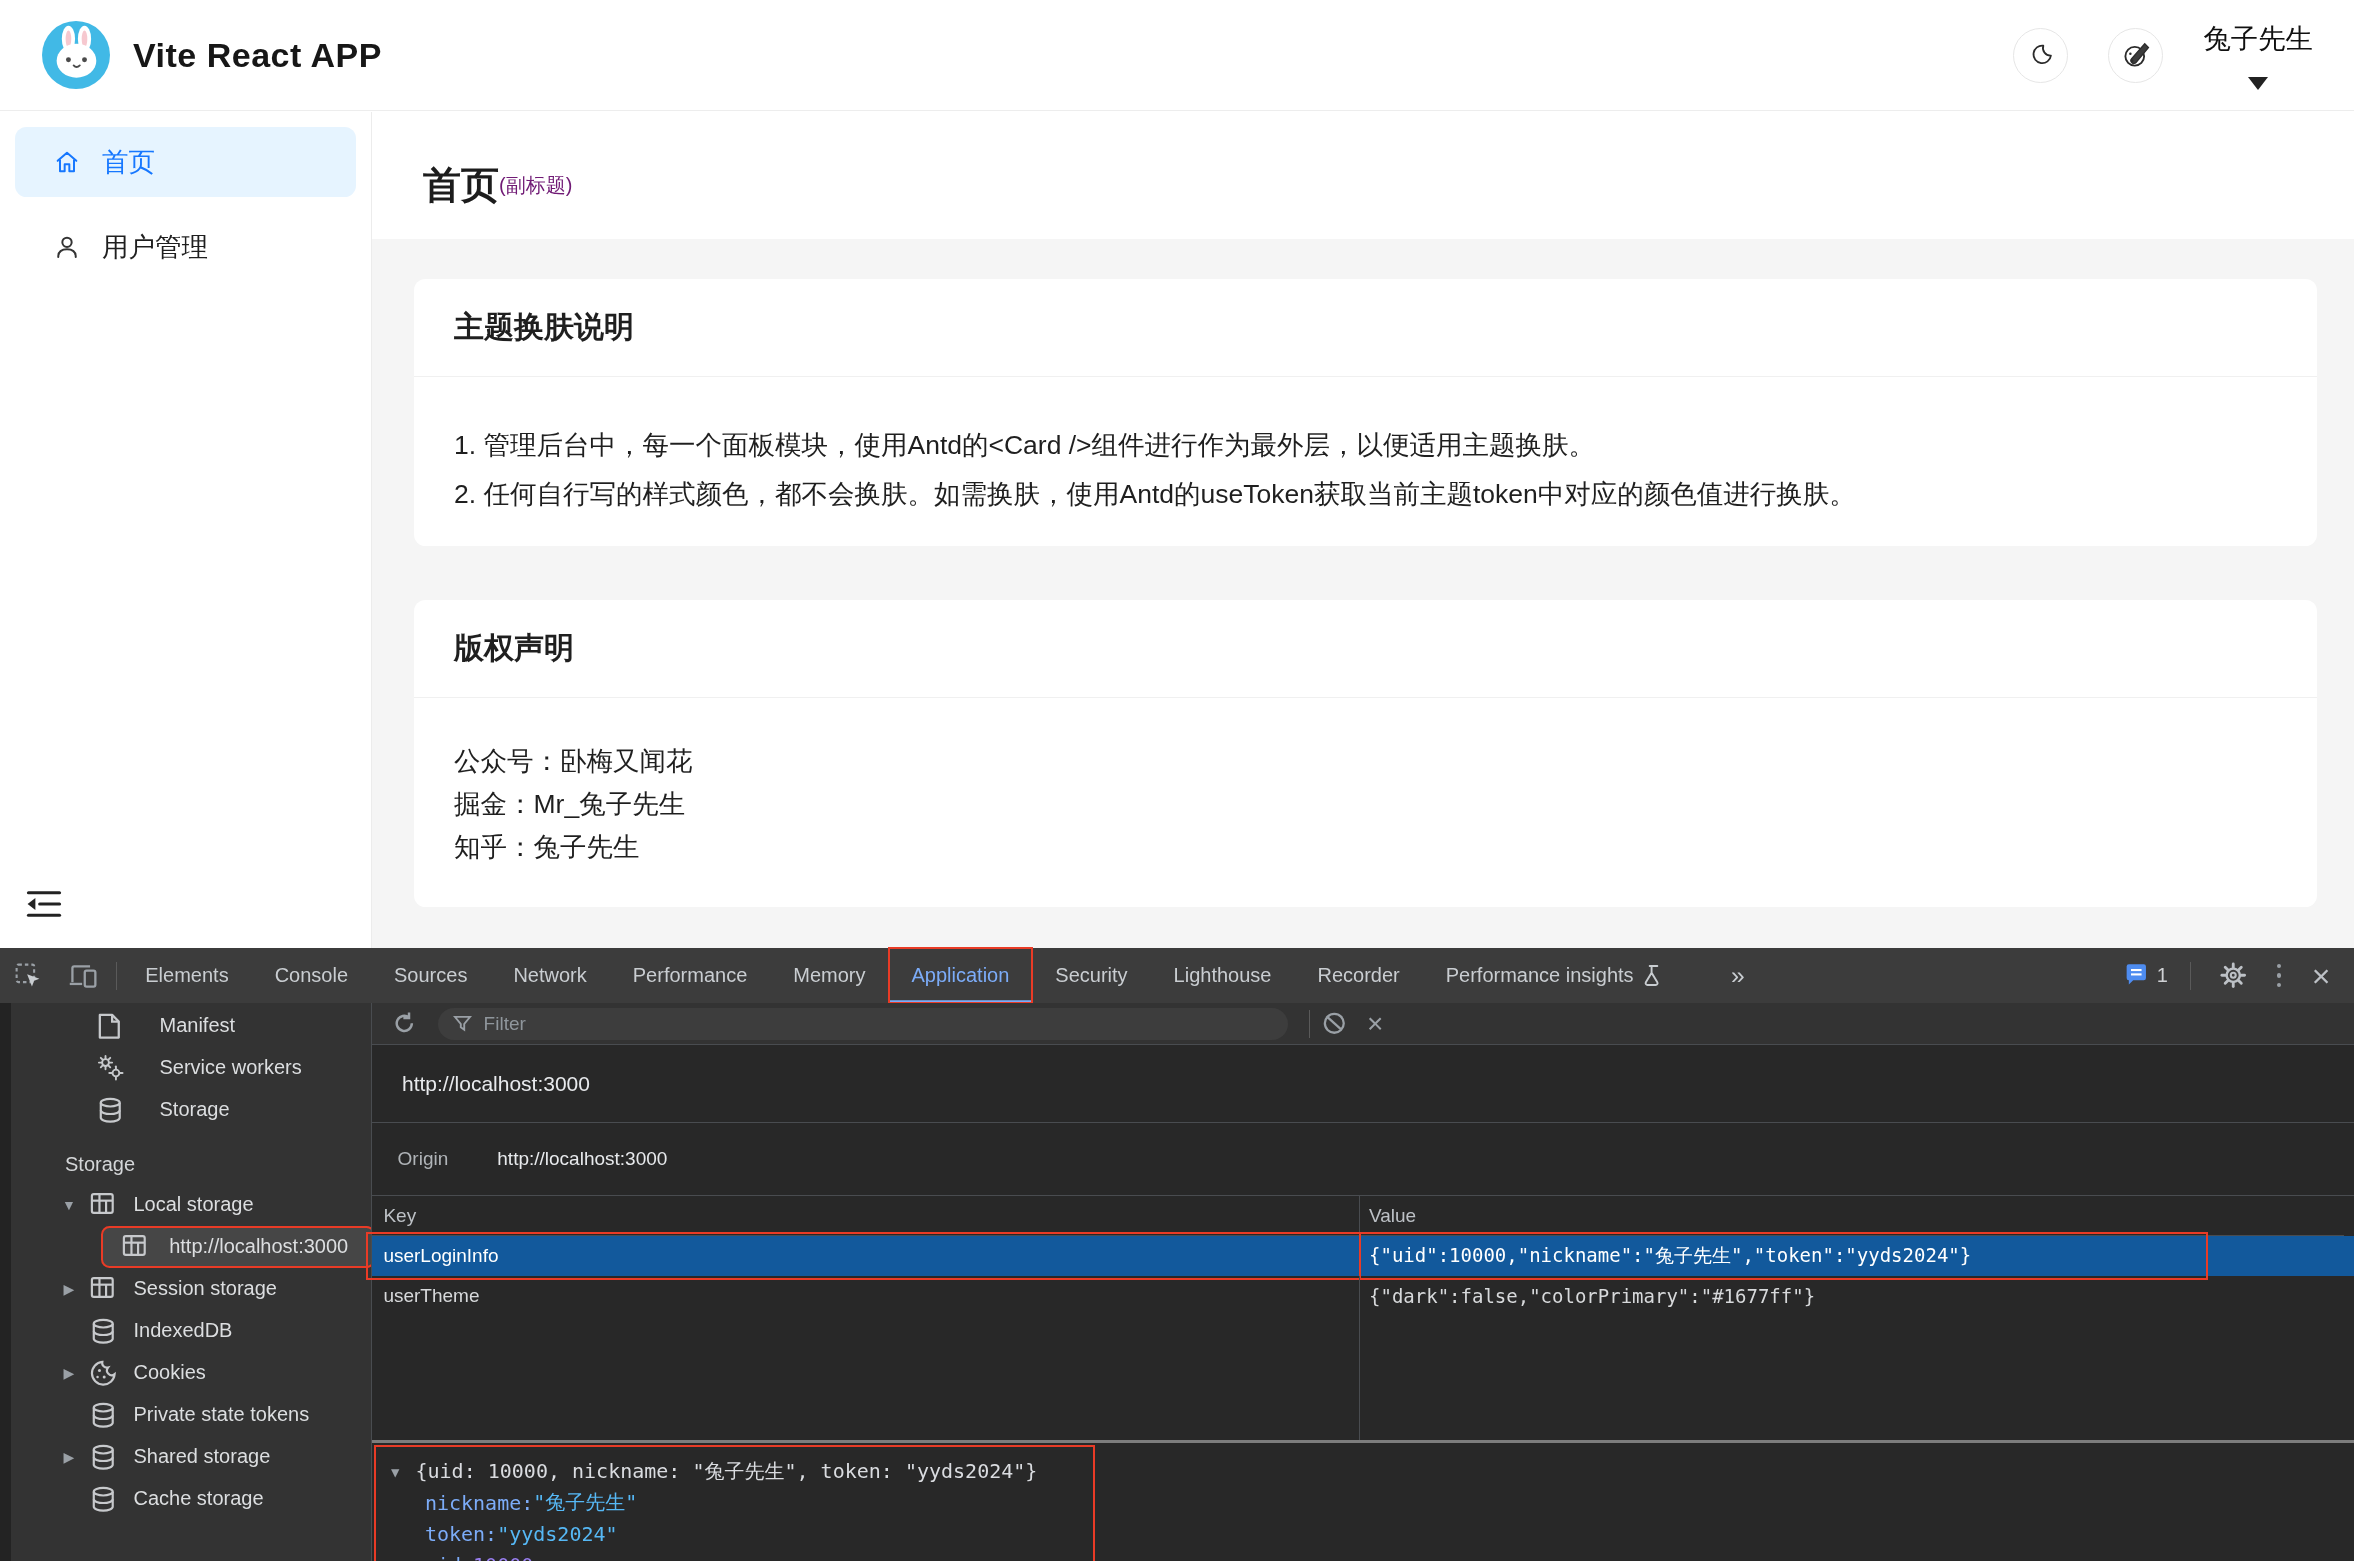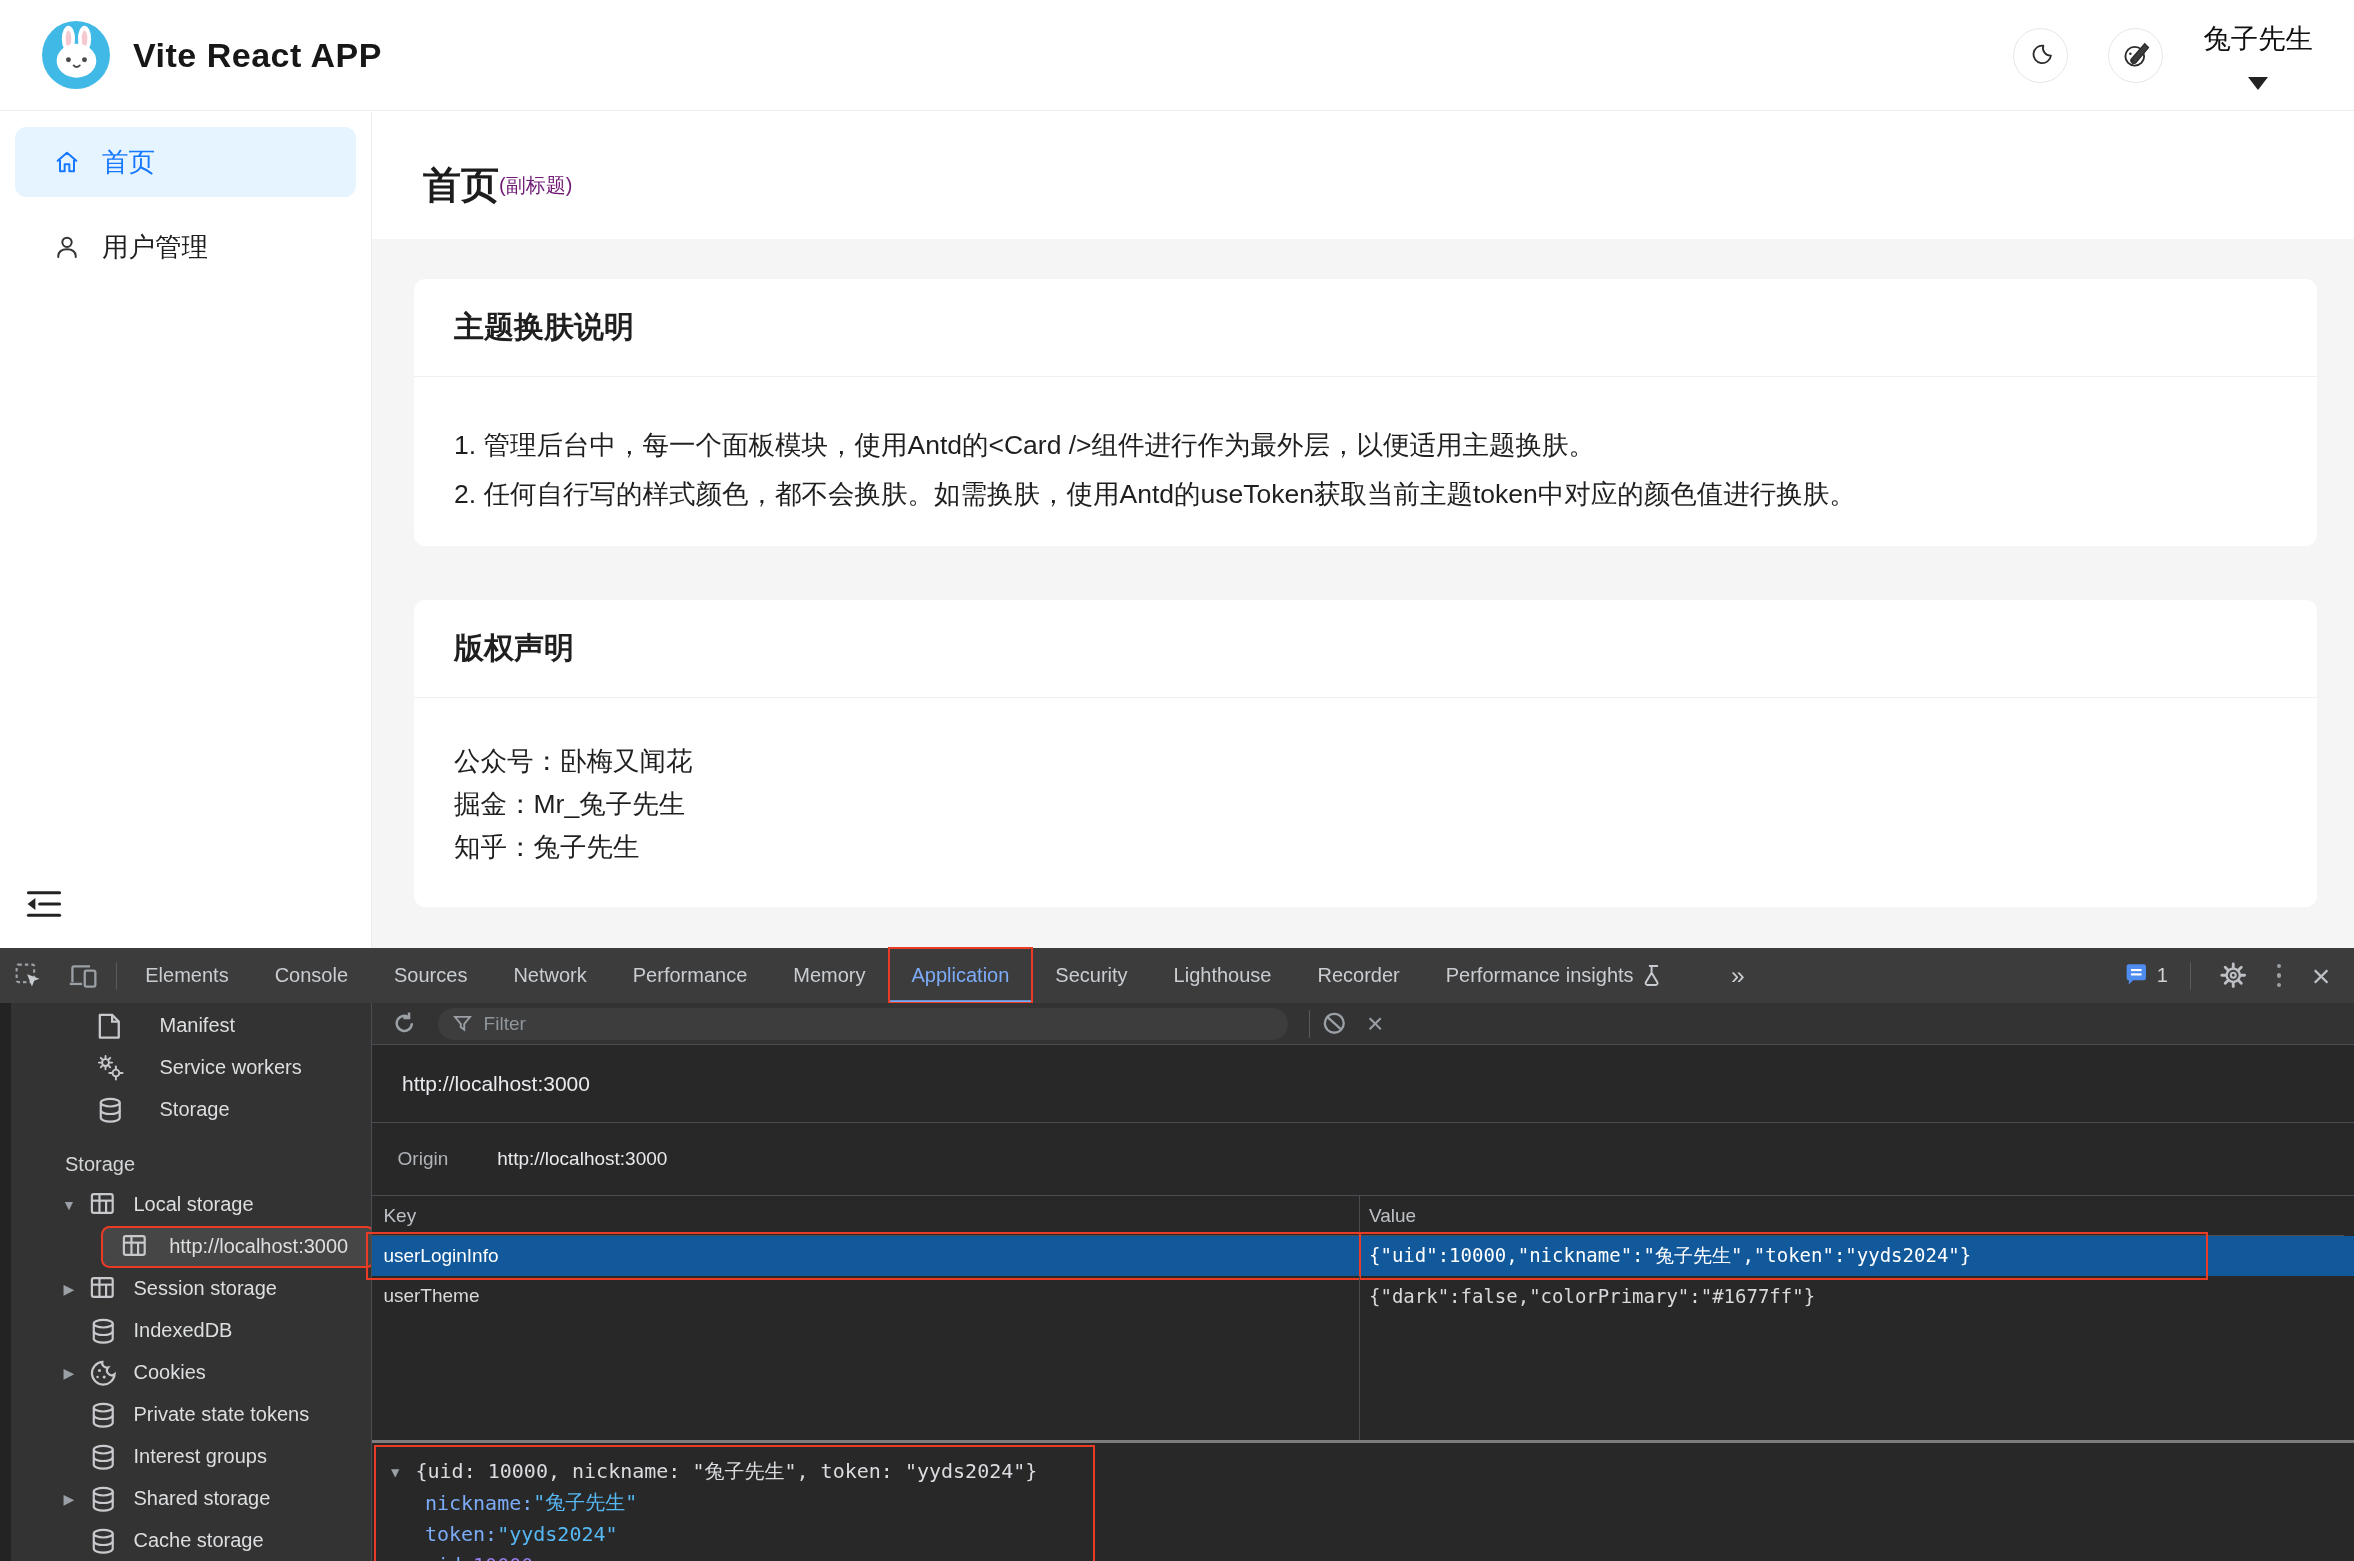--- a/index.html
+++ b/index.html
@@ -429,31 +429,20 @@
             <span class="ic">
               <svg width="26.5" height="26.5" viewBox="0 0 28 28">
                 <ellipse cx="14" cy="6" rx="10" ry="4" fill="none" stroke="#c7c9cc" stroke-width="2.3"></ellipse>
                 <path d="M4 6 v8 c0 2.2 4.5 4 10 4 s10 -1.8 10 -4 v-8" fill="none" stroke="#c7c9cc" stroke-width="2.3"></path>
                 <path d="M4 14 v8 c0 2.2 4.5 4 10 4 s10 -1.8 10 -4 v-8" fill="none" stroke="#c7c9cc" stroke-width="2.3"></path>
               </svg>
             </span>
             <span>Private state tokens</span>
           </div>
 
-          <div class="tree-row">
-            <span class="tw"></span>
-            <span class="ic">
-              <svg width="26.5" height="26.5" viewBox="0 0 28 28">
-                <ellipse cx="14" cy="6" rx="10" ry="4" fill="none" stroke="#c7c9cc" stroke-width="2.3"></ellipse>
-                <path d="M4 6 v8 c0 2.2 4.5 4 10 4 s10 -1.8 10 -4 v-8" fill="none" stroke="#c7c9cc" stroke-width="2.3"></path>
-                <path d="M4 14 v8 c0 2.2 4.5 4 10 4 s10 -1.8 10 -4 v-8" fill="none" stroke="#c7c9cc" stroke-width="2.3"></path>
-              </svg>
-            </span>
-            <span>Interest groups</span>
-          </div>
 
           <div class="tree-row">
             <span class="tw">▶</span>
             <span class="ic">
               <svg width="26.5" height="26.5" viewBox="0 0 28 28">
                 <ellipse cx="14" cy="6" rx="10" ry="4" fill="none" stroke="#c7c9cc" stroke-width="2.3"></ellipse>
                 <path d="M4 6 v8 c0 2.2 4.5 4 10 4 s10 -1.8 10 -4 v-8" fill="none" stroke="#c7c9cc" stroke-width="2.3"></path>
                 <path d="M4 14 v8 c0 2.2 4.5 4 10 4 s10 -1.8 10 -4 v-8" fill="none" stroke="#c7c9cc" stroke-width="2.3"></path>
               </svg>
             </span>

